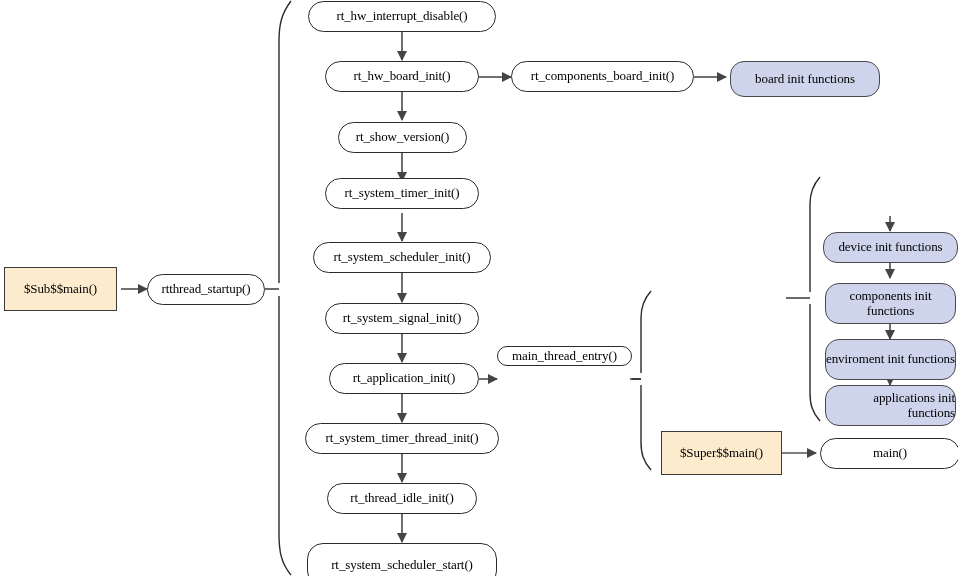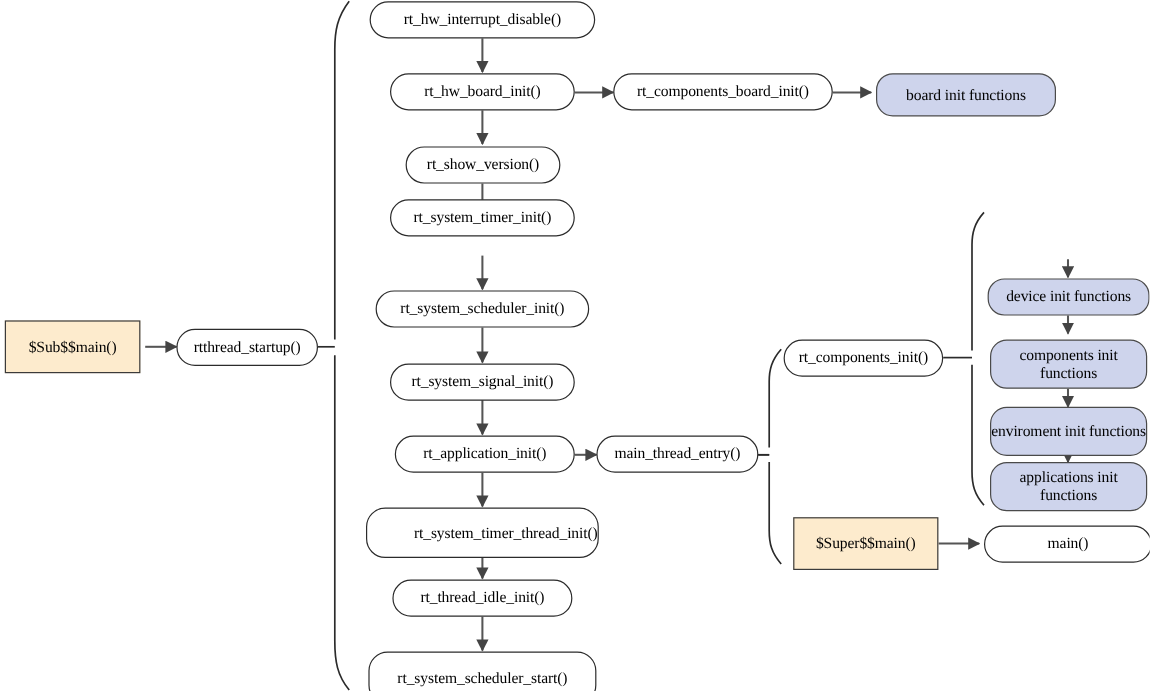--- a/index.html
+++ b/index.html
@@ -140,55 +140,52 @@
   </div>
 
   <div class="node blue" style="left:730px; top:61px; width:150px; height:36px;">
     <span class="lbl">board init functions</span>
   </div>
 
   <div class="node" style="left:338px; top:122px; width:129px; height:31px;">
     <span class="lbl">rt_show_version()</span>
   </div>
 
-  <div class="node" style="left:325px; top:166px; width:154px; height:31px;">
+  <div class="node" style="left:325px; top:178px; width:154px; height:31px;">
     <span class="lbl">rt_system_timer_init()</span>
   </div>
 
   <div class="node" style="left:313px; top:242px; width:178px; height:31px;">
     <span class="lbl">rt_system_scheduler_init()</span>
   </div>
 
   <div class="node" style="left:325px; top:303px; width:154px; height:31px;">
     <span class="lbl">rt_system_signal_init()</span>
   </div>
 
   <div class="node" style="left:329px; top:363px; width:150px; height:31px;">
     <span class="lbl">rt_application_init()</span>
   </div>
 
-  <div class="node" style="left:497px; top:363px; width:135px; height:31px;">
+  <div class="node" style="left:497px; top:346px; width:135px; height:20px;">
     <span class="lbl">main_thread_entry()</span>
   </div>
 
-  <div class="node" style="left:305px; top:423px; width:194px; height:42px;justify-content:flex-end;">
+  <div class="node" style="left:305px; top:423px; width:194px; height:31px;">
     <span class="lbl">rt_system_timer_thread_init()</span>
   </div>
 
   <div class="node" style="left:327px; top:483px; width:150px; height:31px;">
     <span class="lbl">rt_thread_idle_init()</span>
   </div>
 
   <div class="node" style="left:307px; top:543px; width:190px; height:44px;">
     <span class="lbl">rt_system_scheduler_start()</span>
   </div>
 
-  <div class="node" style="left:653px; top:283px; width:133px; height:31px;">
-    <span class="lbl">rt_components_init()</span>
-  </div>
 
   <div class="node tan" style="left:661px; top:431px; width:121px; height:44px;">
     <span class="lbl">$Super$$main()</span>
   </div>
 
   <div class="node" style="left:820px; top:438px; width:140px; height:31px;">
     <span class="lbl">main()</span>
   </div>
 
 
@@ -197,17 +194,17 @@
   </div>
 
   <div class="node blue wrap" style="left:825px; top:283px; width:131px; height:41px;">
     <span class="lbl">components init functions</span>
   </div>
 
   <div class="node blue wrap" style="left:825px; top:339px; width:131px; height:41px;">
     <span class="lbl">enviroment init functions</span>
   </div>
 
-  <div class="node blue wrap" style="left:825px; top:385px; width:131px; height:41px;">
+  <div class="node blue wrap" style="left:825px; top:385px; width:131px; height:41px;text-align:right;">
     <span class="lbl">applications init functions</span>
   </div>
 
 </div>
 
 </body></html>

